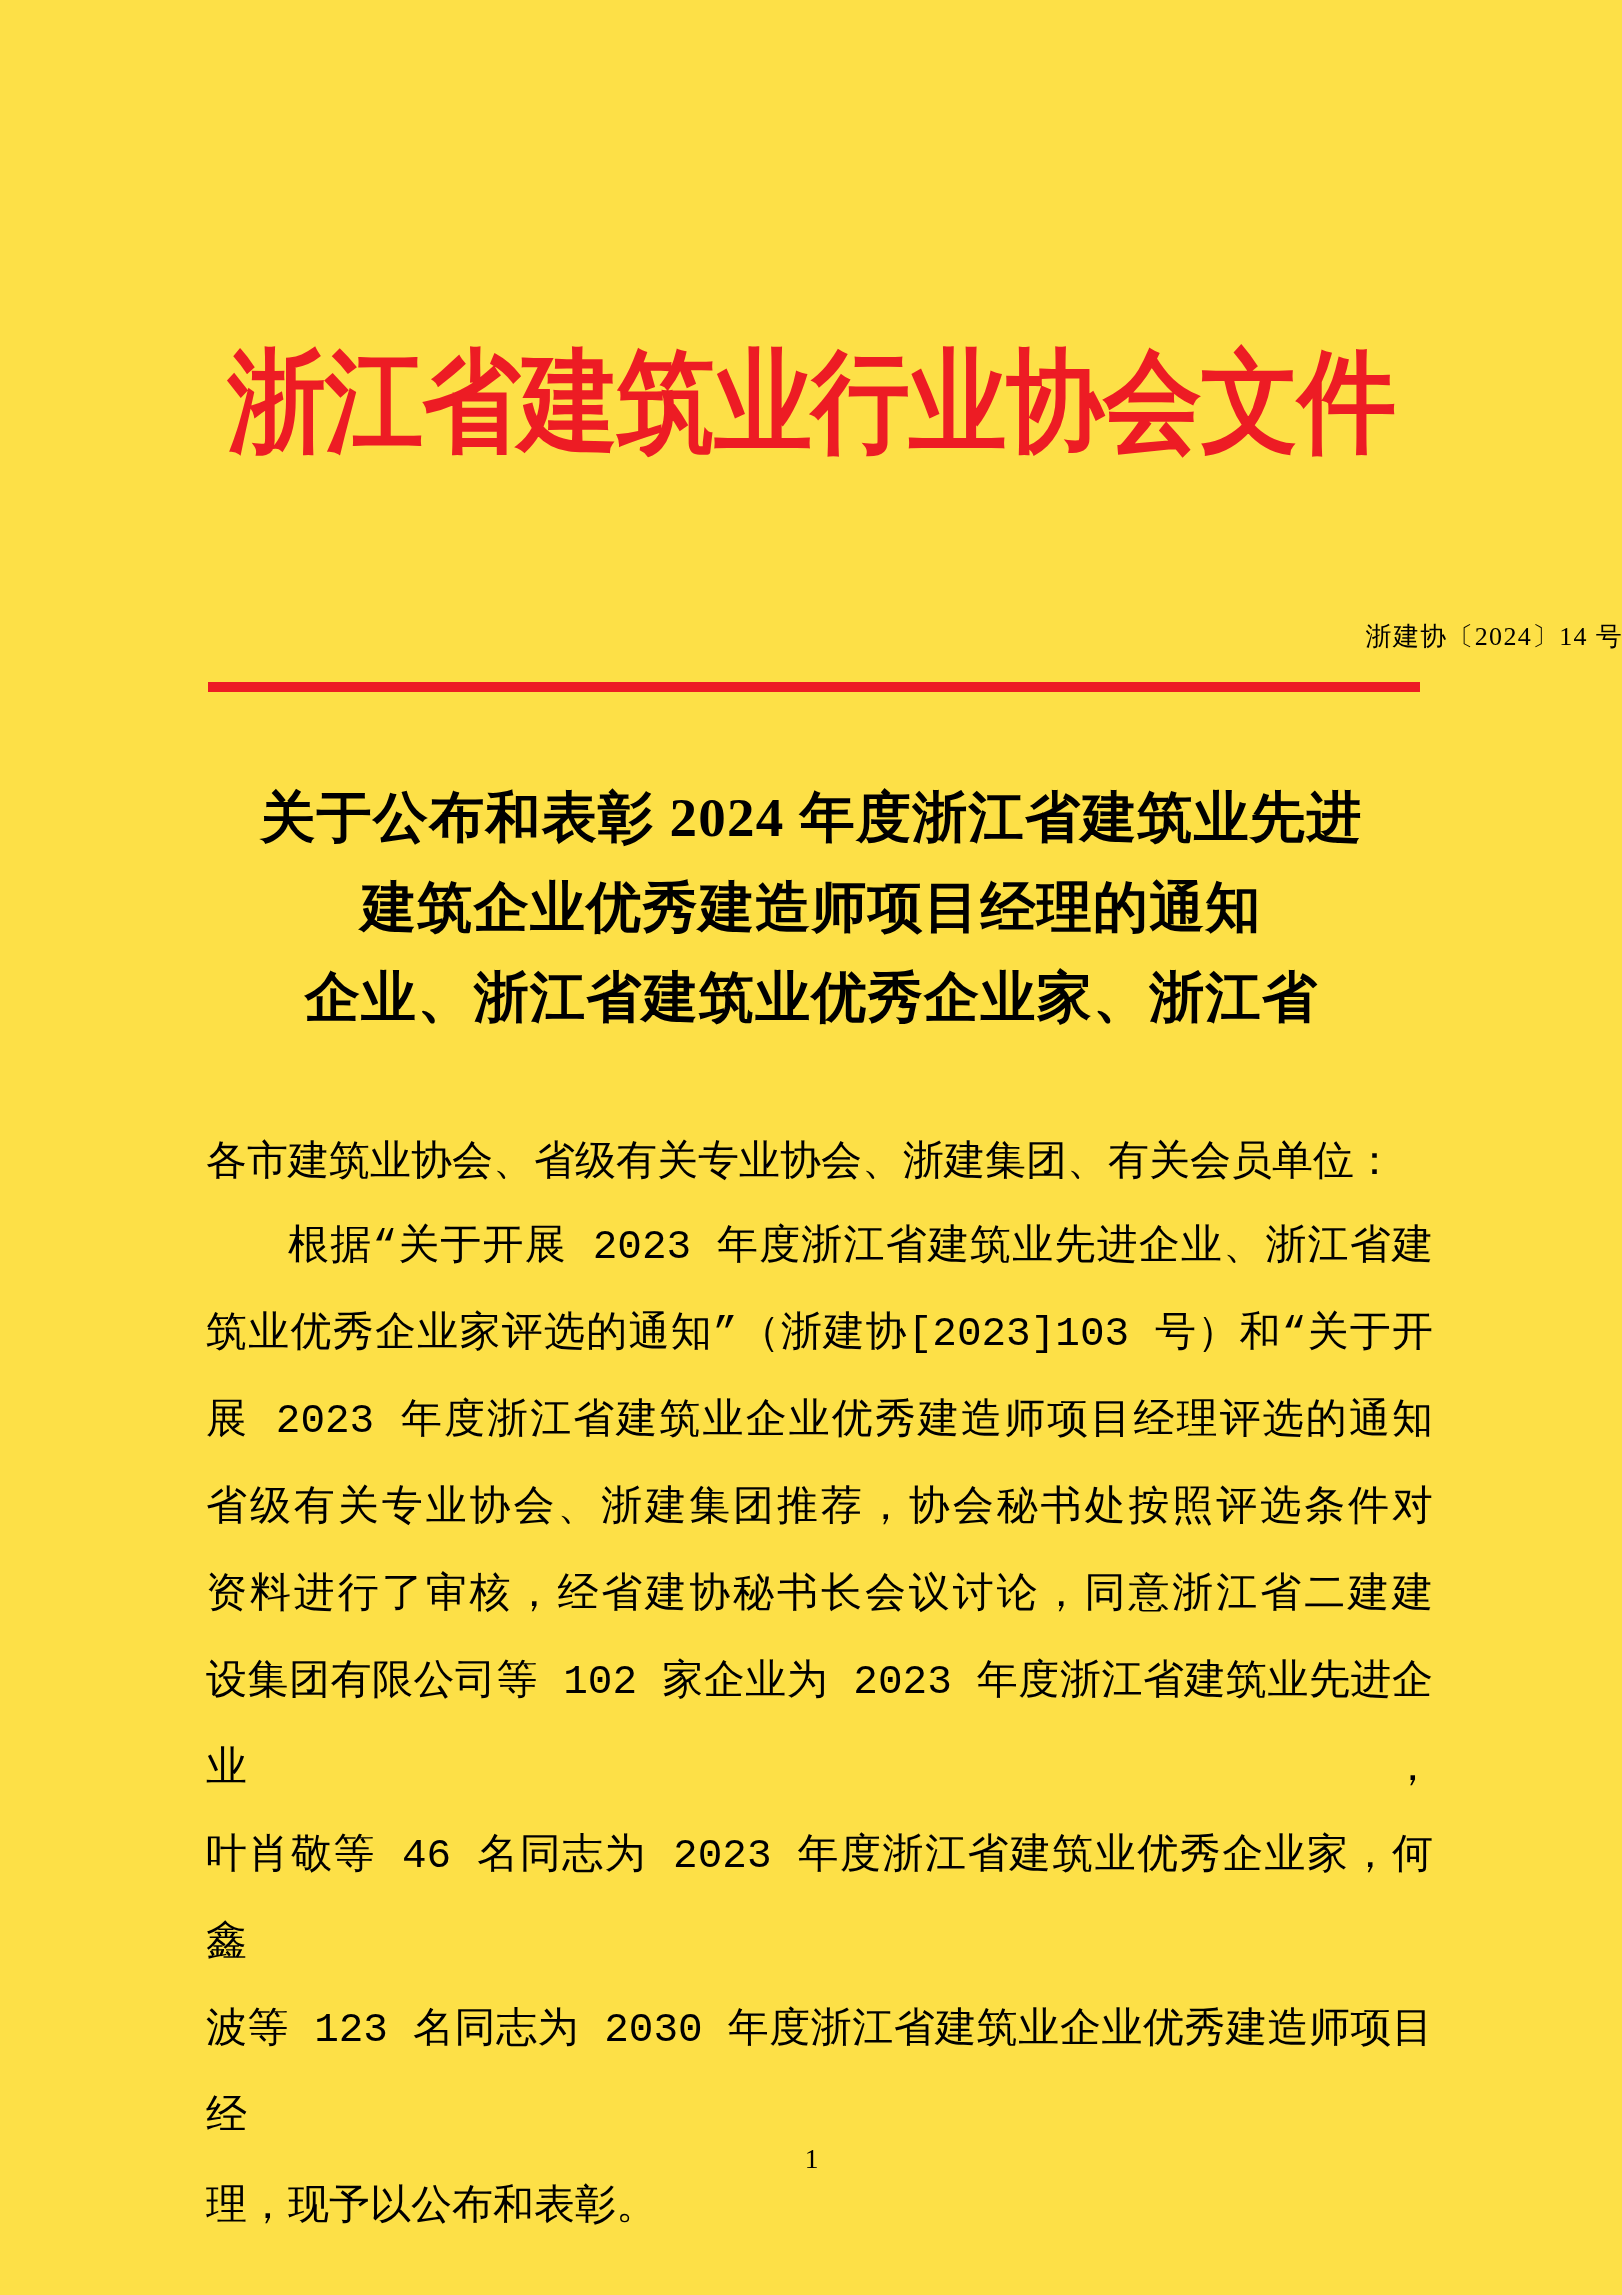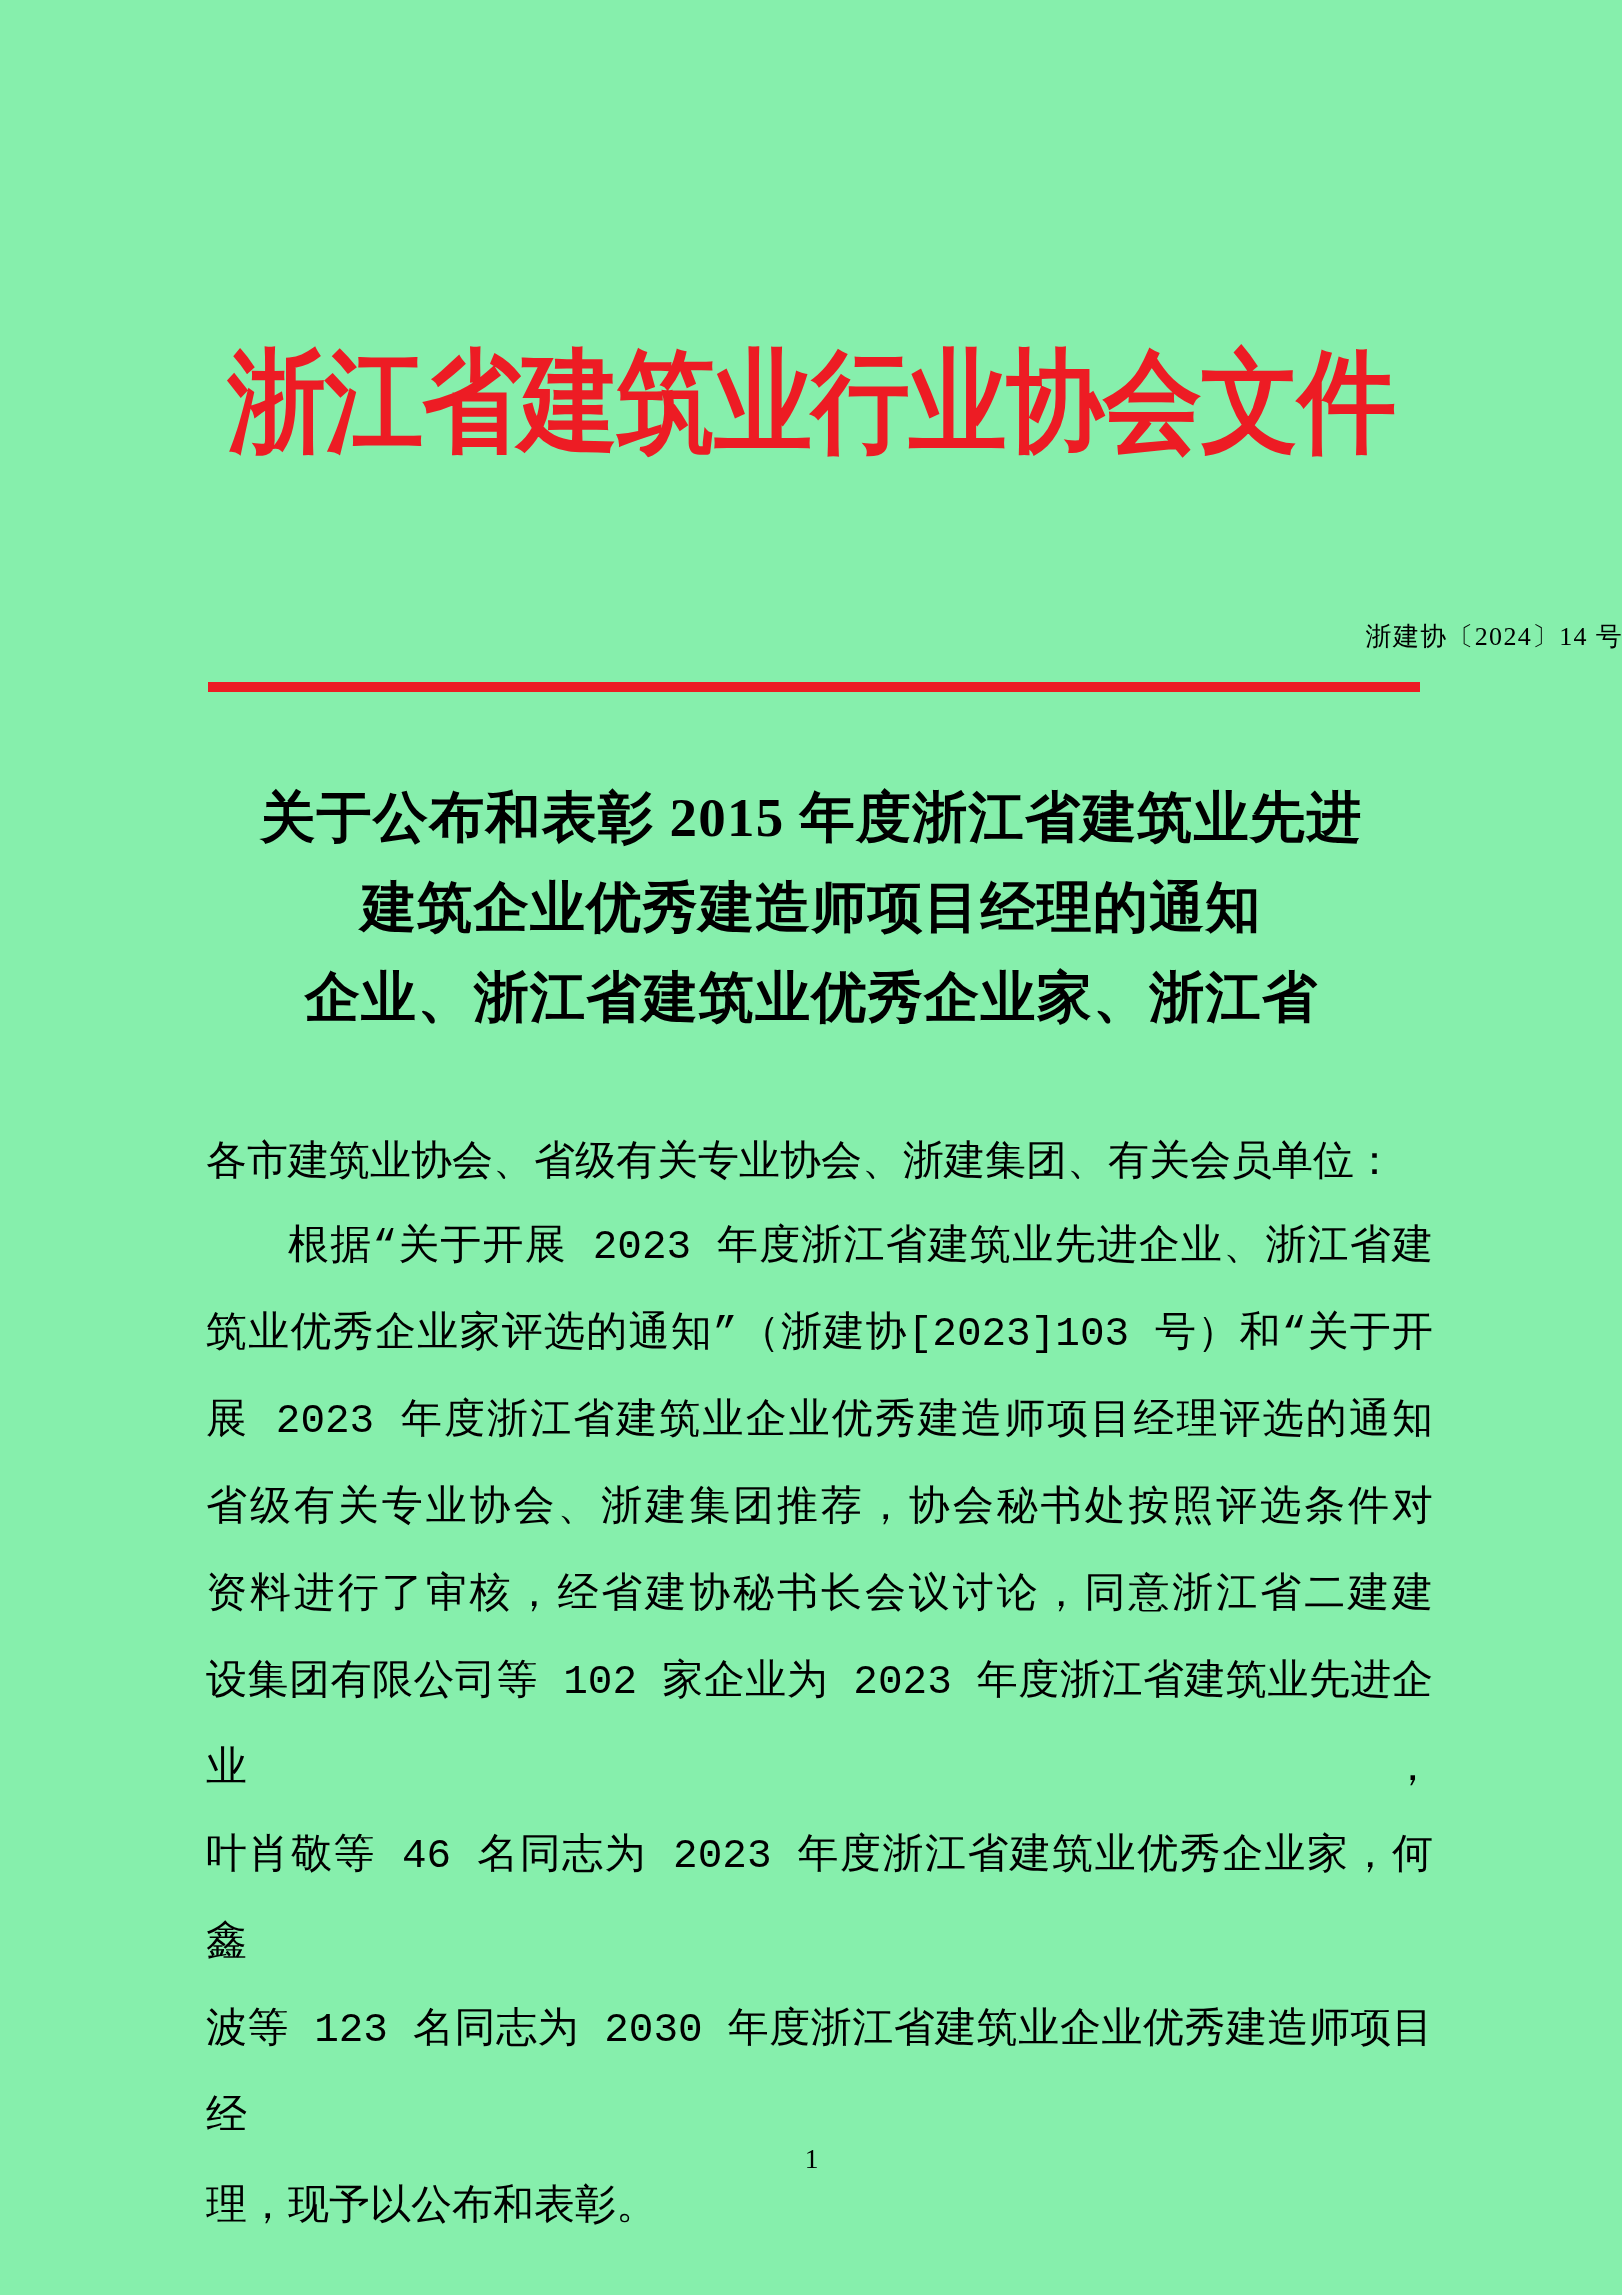--- a/index.html
+++ b/index.html
@@ -4,21 +4,21 @@
 <style>
   html, body {
     margin: 0;
     padding: 0;
     background: #ffffff;
   }
   .page {
     position: relative;
     width: 1623px;
     height: 2295px;
-    background: #86efac;
+    background: #fde047;
     overflow: hidden;
     font-family: "Liberation Serif", "DejaVu Serif", serif;
     color: #000000;
   }
   .header-title {
     position: absolute;
     top: 353px;
     left: 0;
     width: 100%;
     text-align: center;
@@ -100,21 +100,21 @@
 
 <div class="page">
 
   <div class="header-title">浙江省建筑业行业协会文件</div>
 
   <div class="doc-number">浙建协〔2024〕14 号</div>
 
   <div class="red-rule"></div>
 
   <div class="doc-title">
-    <div>关于公布和表彰 2015 年度浙江省建筑业先进</div>
+    <div>关于公布和表彰 2024 年度浙江省建筑业先进</div>
     <div>建筑企业优秀建造师项目经理的通知</div>
     <div>企业、浙江省建筑业优秀企业家、浙江省</div>
   </div>
 
   <div class="body-text">
     <div class="body-line">各市建筑业协会、省级有关专业协会、浙建集团、有关会员单位：</div>
     <div class="body-line stretch first-indent">根据“关于开展 2023 年度浙江省建筑业先进企业、浙江省建</div>
     <div class="body-line stretch">筑业优秀企业家评选的通知”（浙建协[2023]103 号）和“关于开</div>
     <div class="body-line stretch">展 2023 年度浙江省建筑业企业优秀建造师项目经理评选的通知</div>
     <div class="body-line stretch">省级有关专业协会、浙建集团推荐，协会秘书处按照评选条件对</div>

